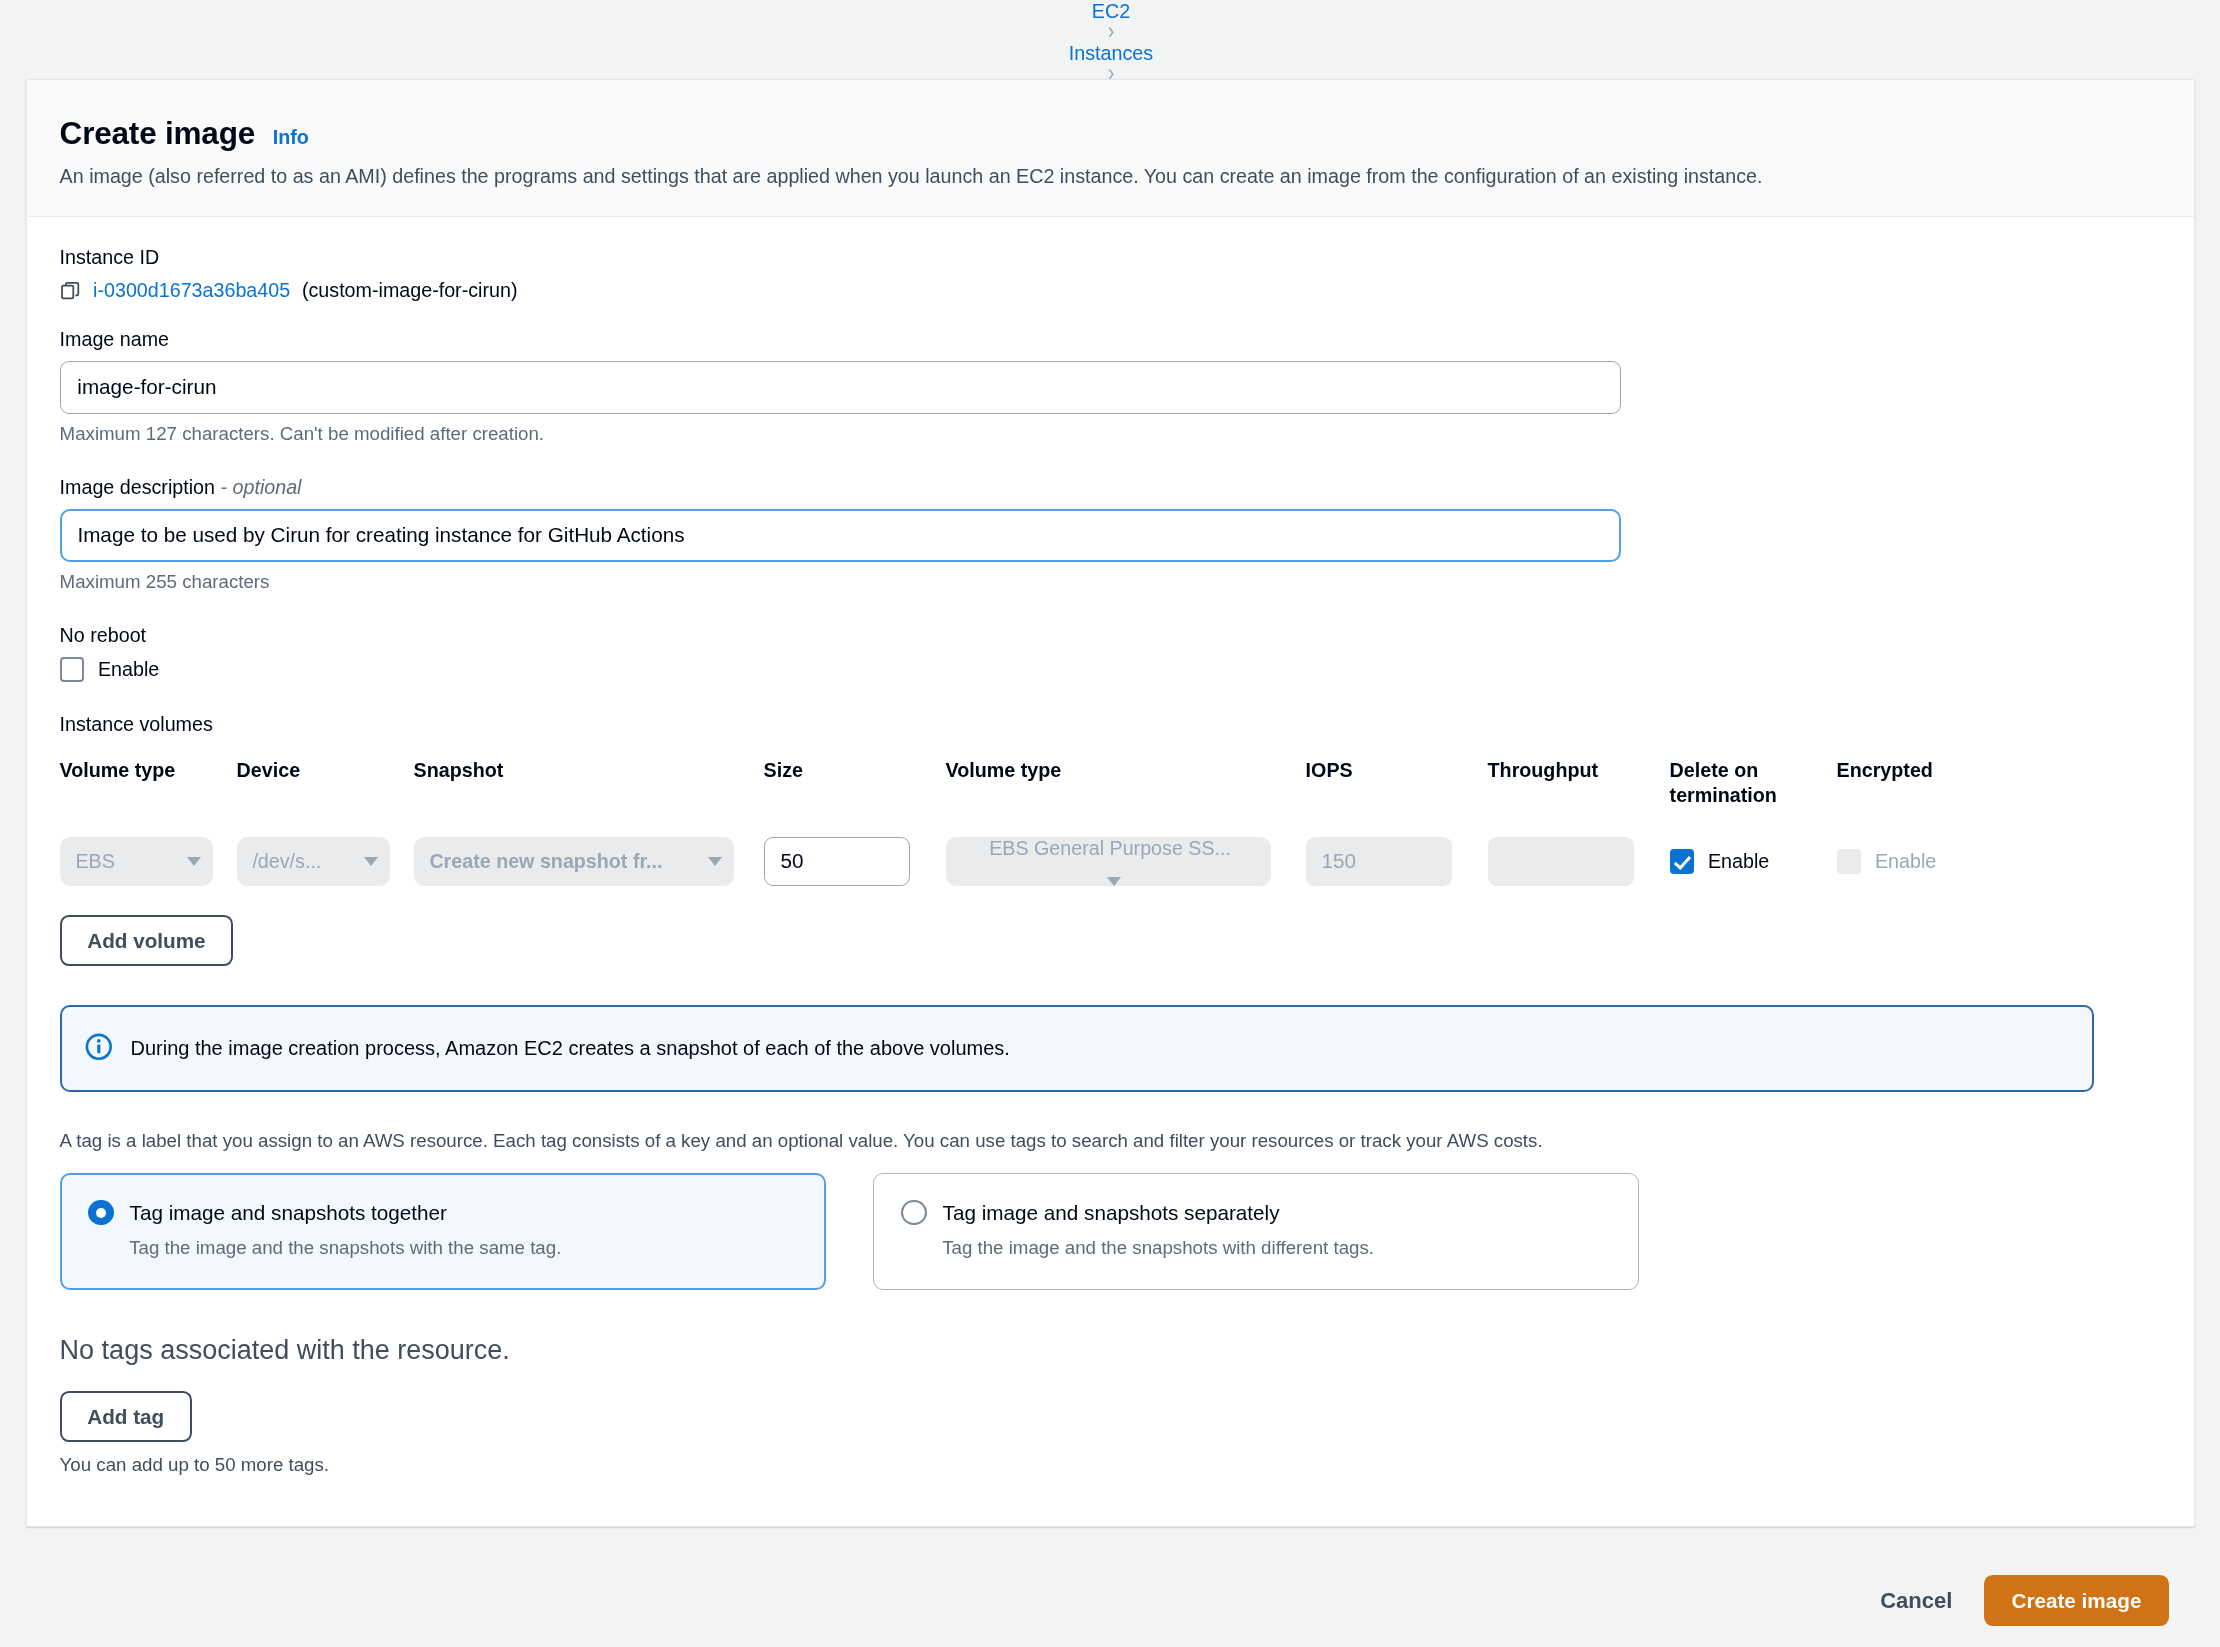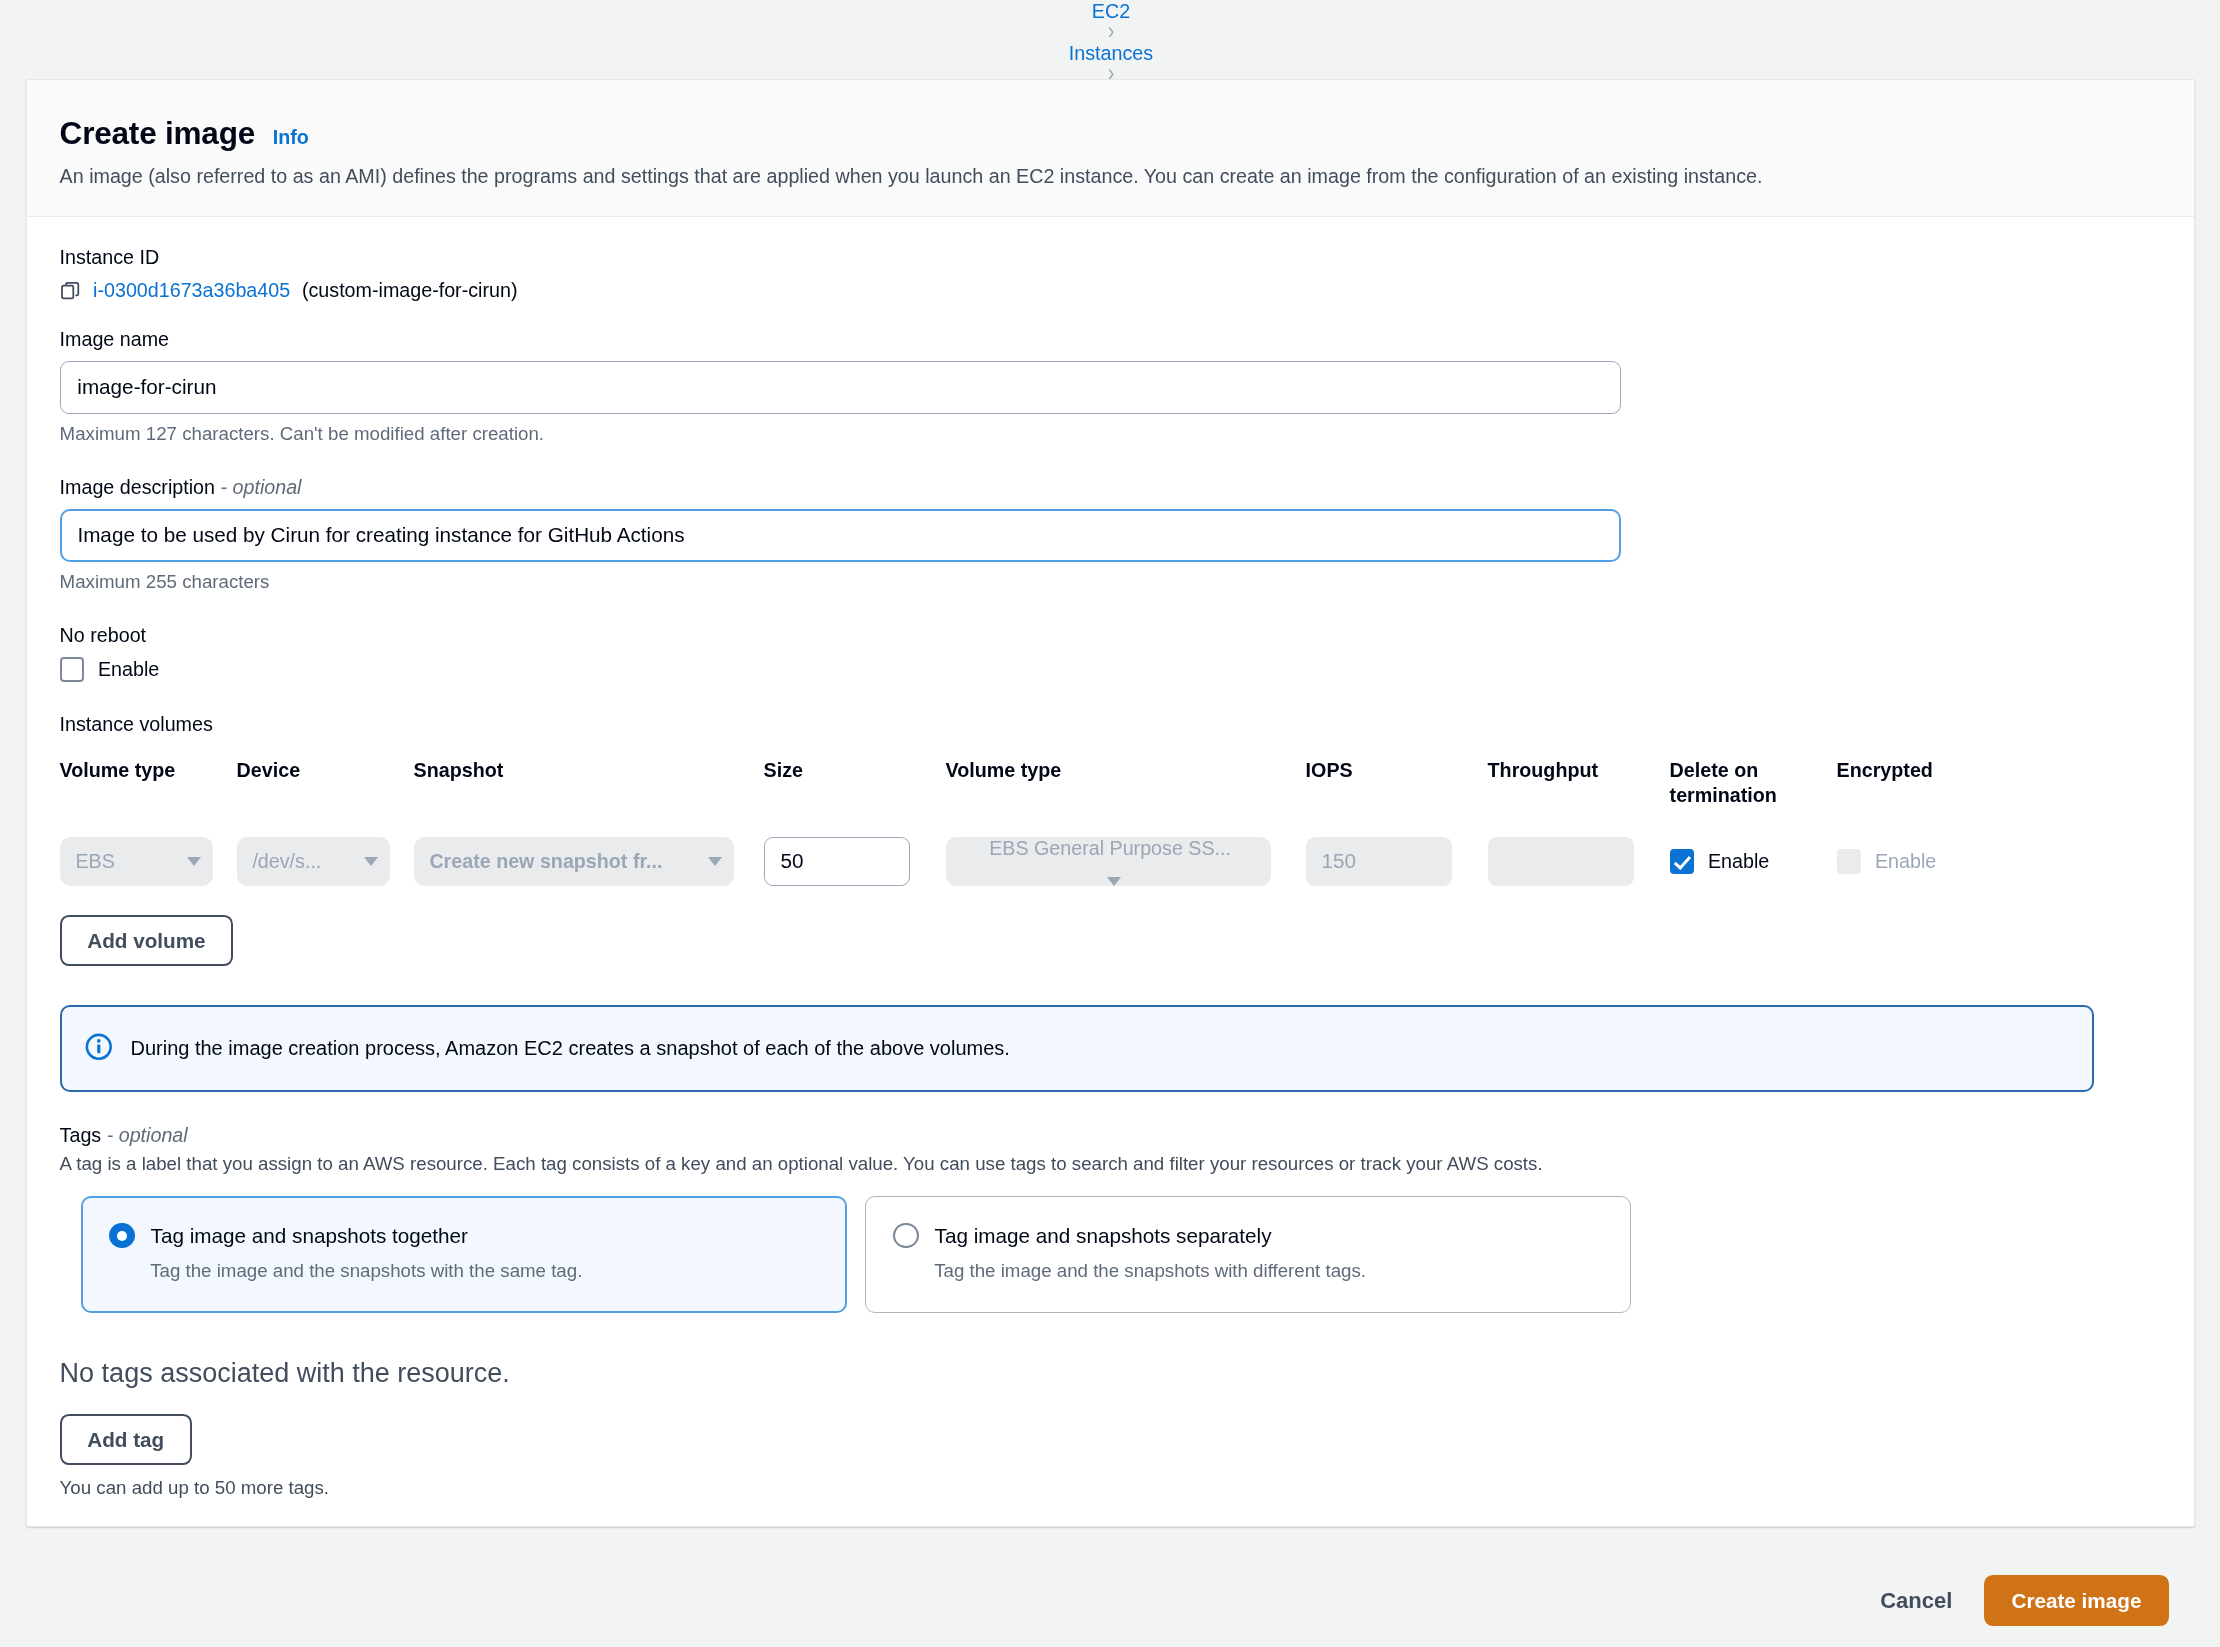--- a/index.html
+++ b/index.html
@@ -321,23 +321,22 @@
   .alert-text { font-size: 20px; color: #000716; }
 
   
   .tags-desc {
     font-size: 18.7px;
     color: #414d5c;
     margin-top: 5.9px;
   }
   .radio-cards {
     display: flex;
-    gap: 18px;
+    gap: 47px;
     margin-top: 21.7px;
-    margin-left: 21px;
   }
   .radio-card {
     width: 766px;
     border: 1px solid #b4b4b4;
     border-radius: 9.9px;
     background: #ffffff;
     padding: 25.6px 27.6px 29.6px 27.6px;
     cursor: pointer;
   }
   .radio-card.selected {
@@ -530,24 +529,20 @@
           <circle cx="8" cy="8" r="6.9" fill="none" stroke="#0972d3" stroke-width="1.5"></circle>
           <circle cx="8" cy="4.6" r="1.05" fill="#0972d3"></circle>
           <rect x="7.1" y="6.7" width="1.8" height="5.1" rx="0.6" fill="#0972d3"></rect>
         </svg>
       </span>
       <span class="alert-text">During the image creation process, Amazon EC2 creates a snapshot of each of the above volumes.</span>
     </div>
 
     <div class="gap-lg"></div>
 
-    <div class="field-label" style="margin-bottom:0;">
-      <span>Tags</span>
-      <span class="opt">- optional</span>
-    </div>
     <div class="tags-desc">A tag is a label that you assign to an AWS resource. Each tag consists of a key and an optional value. You can use tags to search and filter your resources or track your AWS costs.</div>
 
     <div class="radio-cards">
       <div class="radio-card selected">
         <div class="rc-top">
           <span class="radio on"></span>
           <span class="rc-title">Tag image and snapshots together</span>
         </div>
         <div class="rc-sub">Tag the image and the snapshots with the same tag.</div>
       </div>

